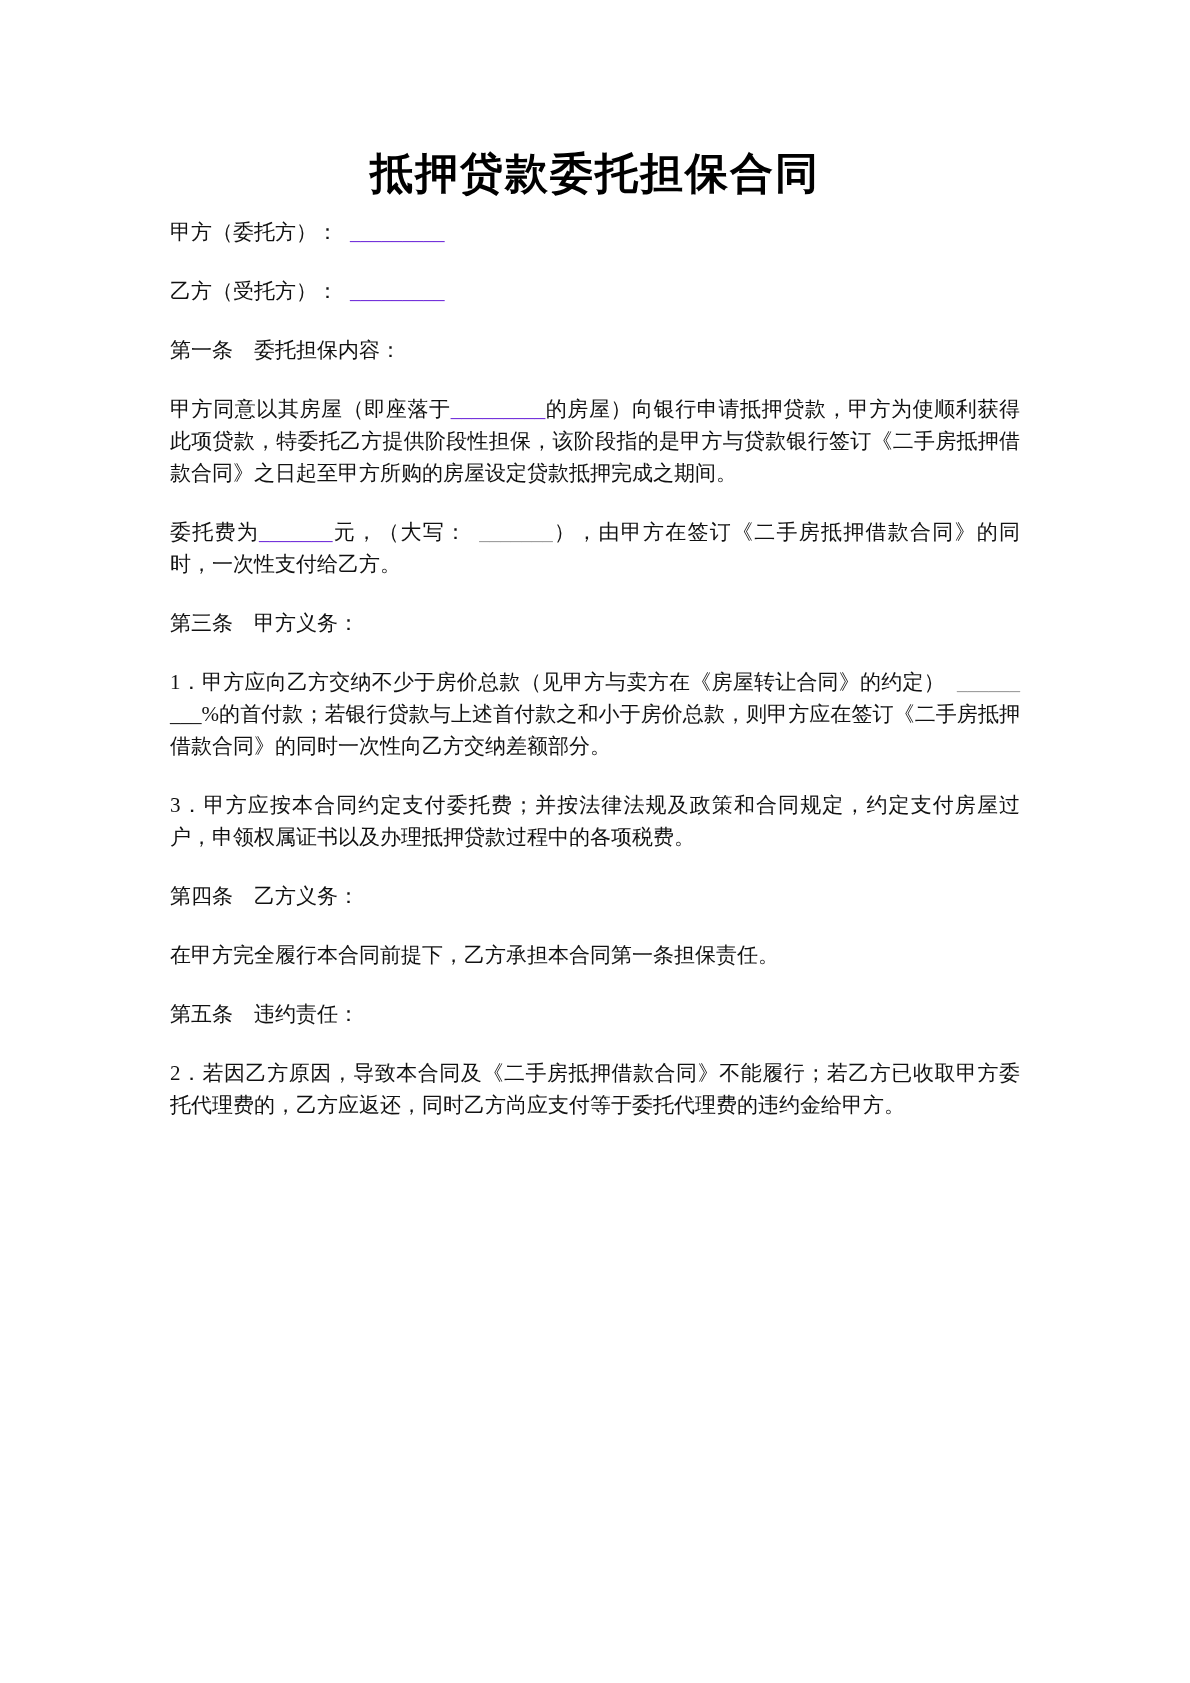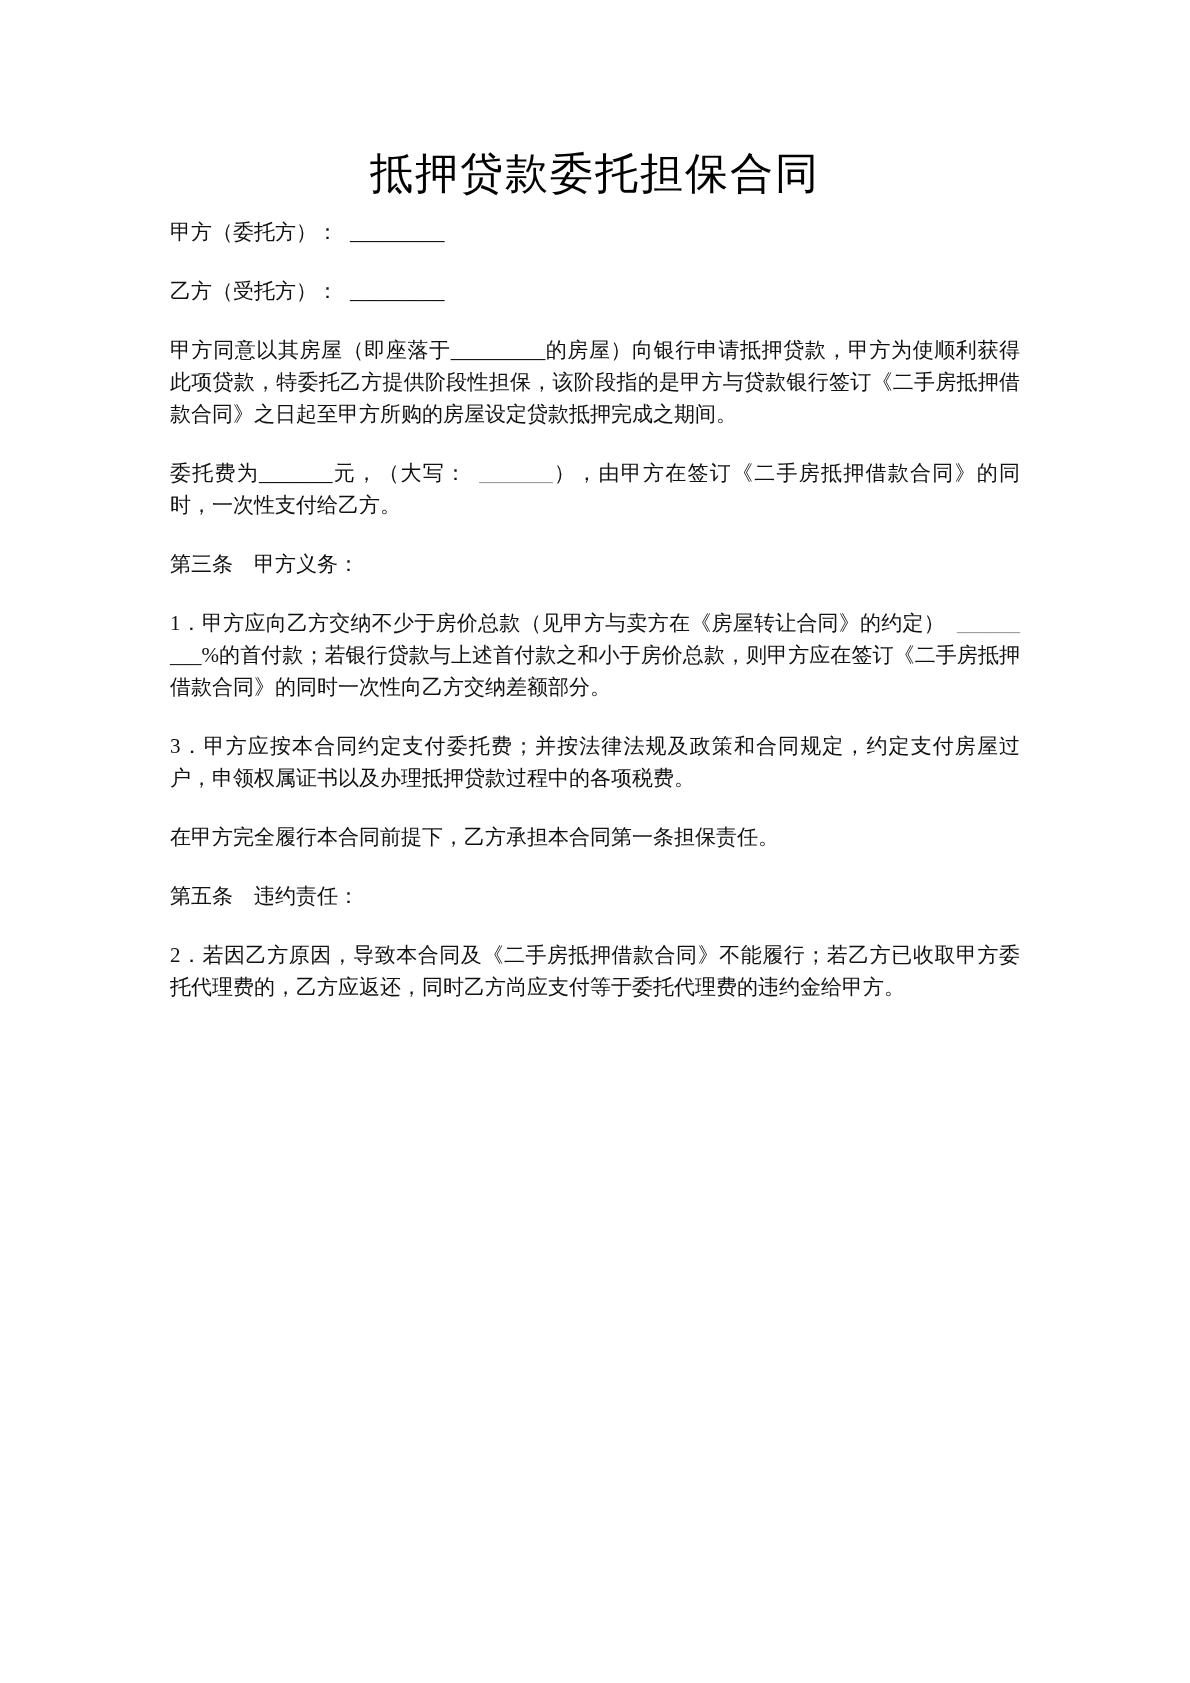--- a/index.html
+++ b/index.html
@@ -15,37 +15,37 @@
     color: #111111;
   }
   .page {
     box-sizing: border-box;
     width: 1190px;
     height: 1683px;
     padding: 148px 170px 40px 170px;
   }
   .doc-title {
     font-size: 43px;
-    font-weight: normal;
+    font-weight: bold;
     text-align: center;
     line-height: 52px;
     margin: 0 0 16px 0;
     letter-spacing: 2px;
     color: #000000;
   }
   .para {
     font-size: 21px;
     line-height: 32px;
     margin: 0 0 27px 0;
     text-align: justify;
     text-justify: inter-ideograph;
     word-break: break-all;
   }
   .blank {
-    color: #000000;
+    color: #6d28d9;
     letter-spacing: 0;
     white-space: nowrap;
   }
   .blank-gray {
     color: #999999;
     letter-spacing: 0;
     white-space: nowrap;
   }
   .gap-left {
     margin-left: 12px;
@@ -56,34 +56,36 @@
 
 <div class="page">
 
   <h1 class="doc-title">抵押贷款委托担保合同</h1>
 
   <p class="para"><span>甲方（委托方）：</span><span class="blank gap-left">_________</span></p>
 
   <p class="para"><span>乙方（受托方）：</span><span class="blank gap-left">_________</span></p>
 
 
+  <p class="para">第一条　委托担保内容：</p>
 
   <p class="para"><span>甲方同意以其房屋（即座落于</span><span class="blank">_________</span><span>的房屋）向银行申请抵押贷款，甲方为使顺利获得此项贷款，特委托乙方提供阶段性担保，该阶段指的是甲方与贷款银行签订《二手房抵押借款合同》之日起至甲方所购的房屋设定贷款抵押完成之期间。</span></p>
 
 
   <p class="para"><span>委托费为</span><span class="blank">_______</span><span>元，（大写：</span><span class="blank-gray gap-left">_______</span><span>），由甲方在签订《二手房抵押借款合同》的同时，一次性支付给乙方。</span></p>
 
   <p class="para">第三条　甲方义务：</p>
 
   <p class="para"><span>1．甲方应向乙方交纳不少于房价总款（见甲方与卖方在《房屋转让合同》的约定）</span><span class="blank-gray gap-left">______</span><span>___%的首付款；若银行贷款与上述首付款之和小于房价总款，则甲方应在签订《二手房抵押借款合同》的同时一次性向乙方交纳差额部分。</span></p>
 
 
   <p class="para">3．甲方应按本合同约定支付委托费；并按法律法规及政策和合同规定，约定支付房屋过户，申领权属证书以及办理抵押贷款过程中的各项税费。</p>
 
 
+  <p class="para">第四条　乙方义务：</p>
 
   <p class="para">在甲方完全履行本合同前提下，乙方承担本合同第一条担保责任。</p>
 
   <p class="para">第五条　违约责任：</p>
 
 
   <p class="para">2．若因乙方原因，导致本合同及《二手房抵押借款合同》不能履行；若乙方已收取甲方委托代理费的，乙方应返还，同时乙方尚应支付等于委托代理费的违约金给甲方。</p>
 
 </div>
 

